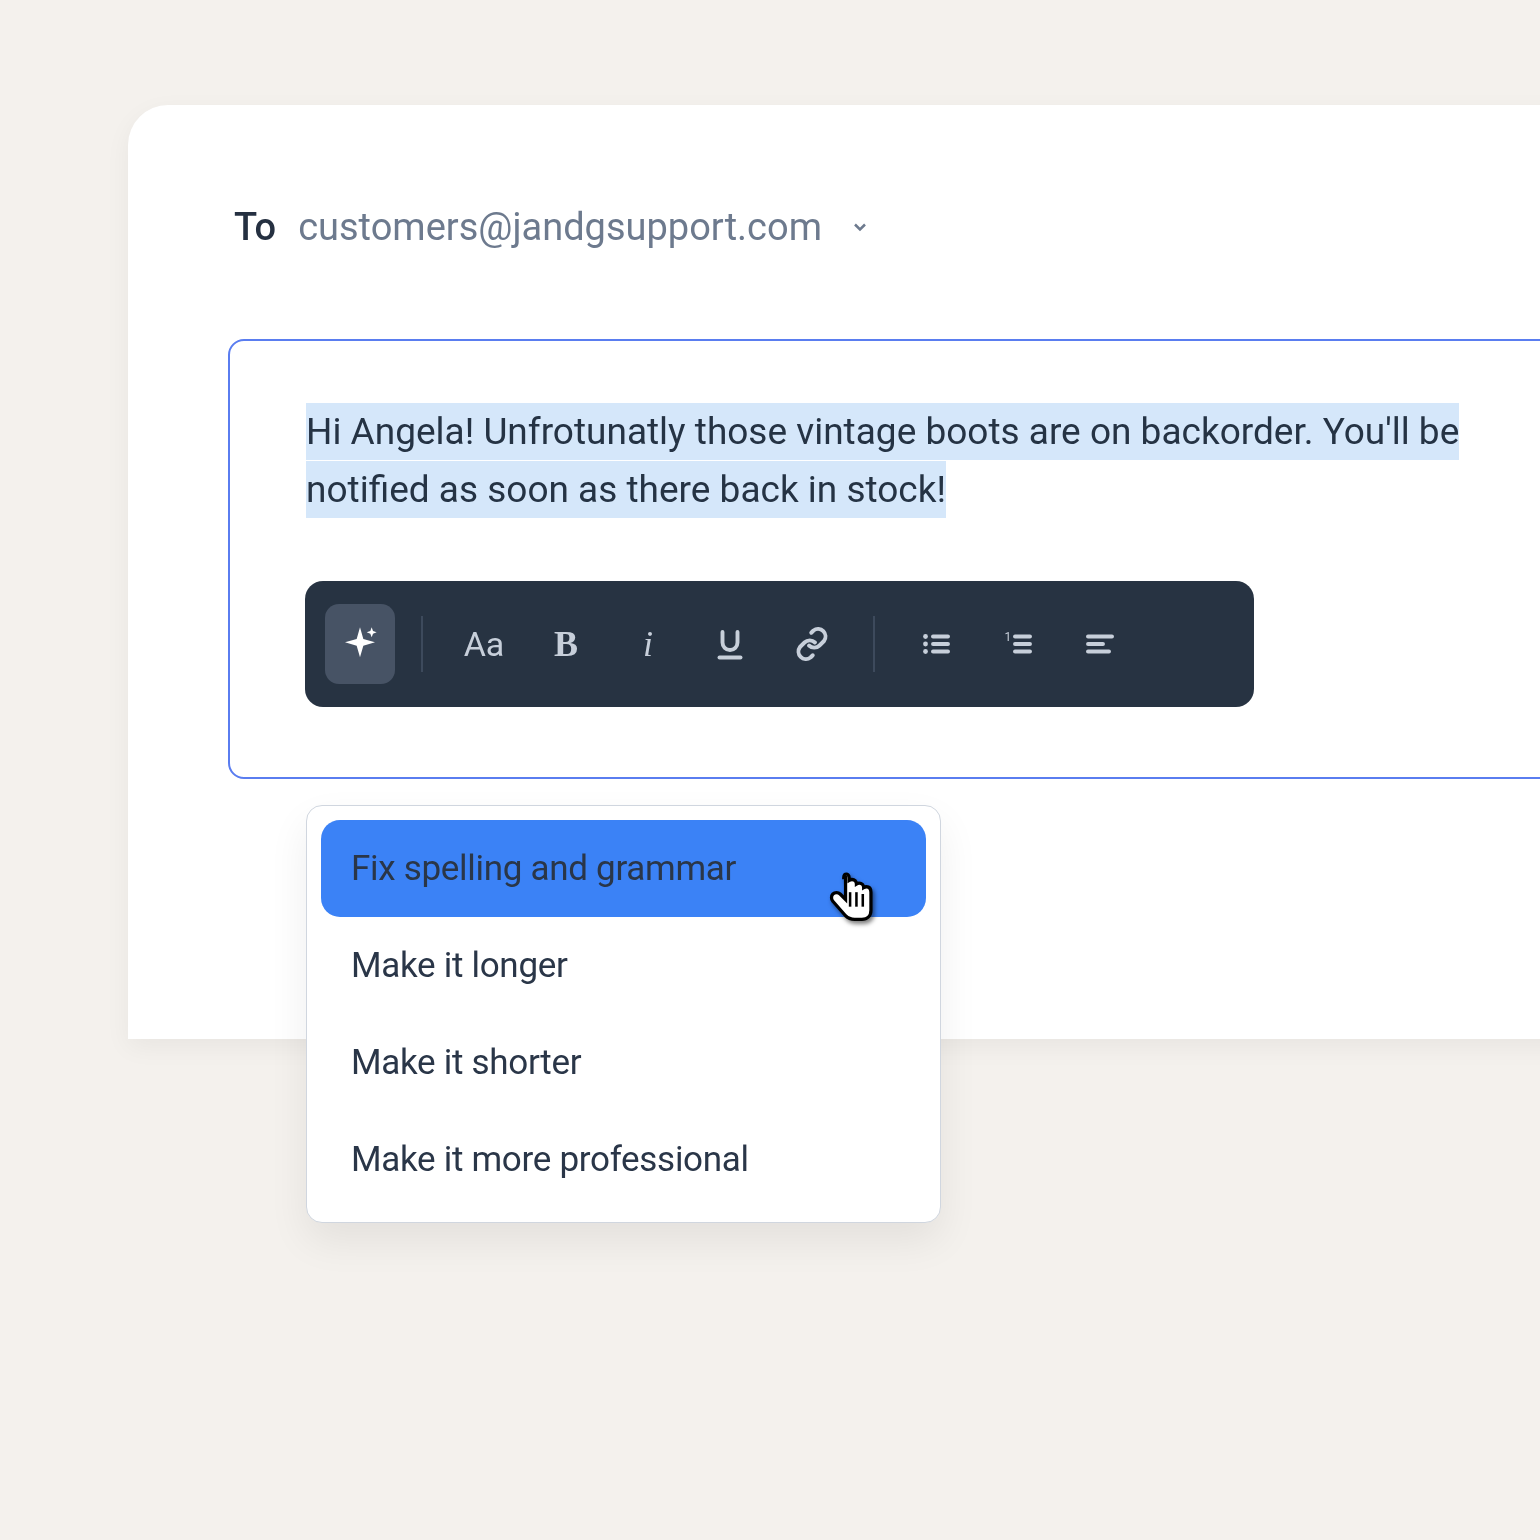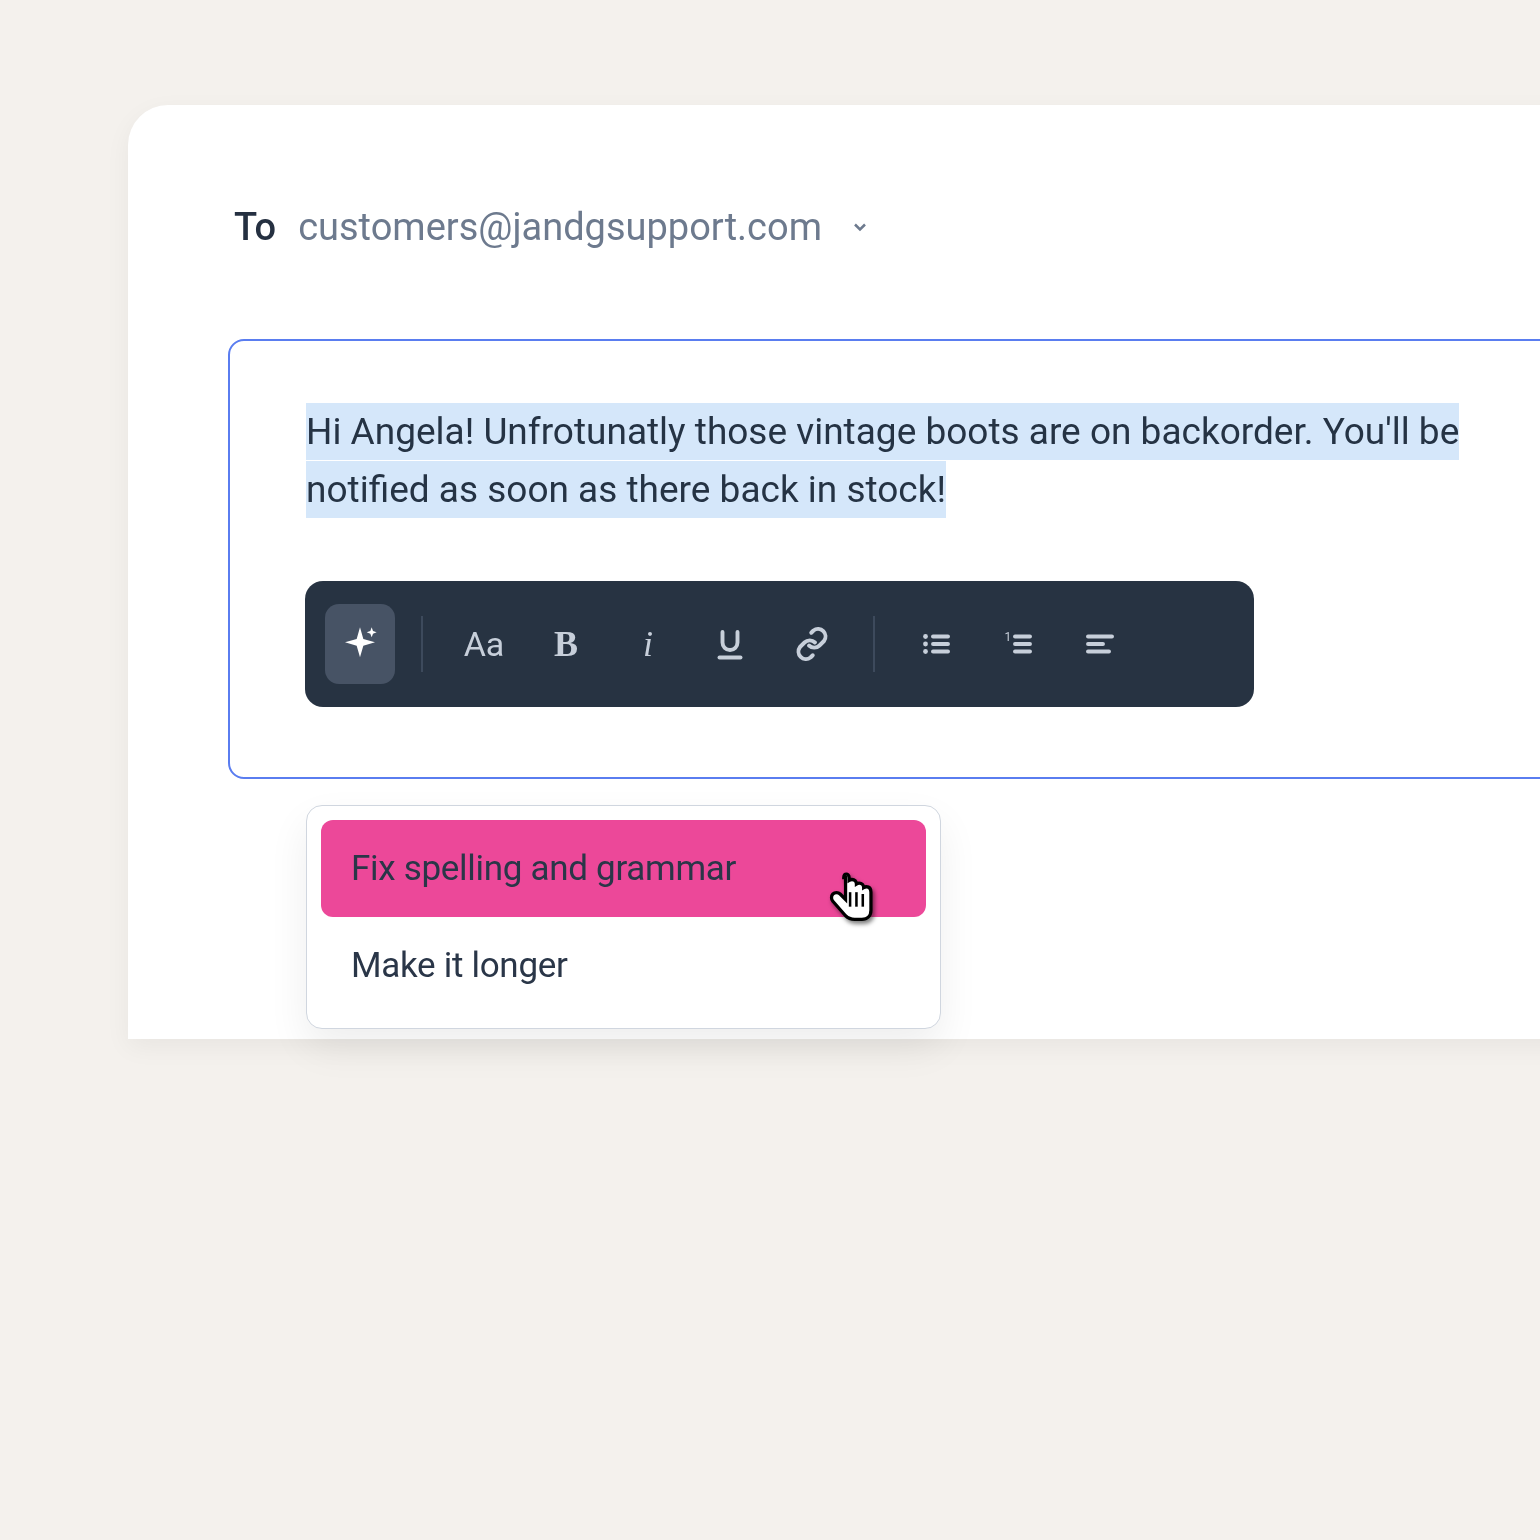--- a/index.html
+++ b/index.html
@@ -110,21 +110,21 @@
     box-shadow: 0 18px 40px rgba(0,0,0,0.07);
     z-index: 10;
   }
   .menu-item {
     font-size: 35px;
     color: #2a3648;
     padding: 28px 30px;
     border-radius: 12px;
     letter-spacing: -0.3px;
   }
-  .menu-item.hover { background: #ec4899; }
+  .menu-item.hover { background: #3b82f6; border-radius: 19px; }
 
   .cursor {
     position: absolute;
     left: 694px;
     top: 760px;
     width: 58px; height: 58px;
     z-index: 20;
     filter: drop-shadow(2px 3px 2px rgba(0,0,0,0.5));
   }
 </style>
@@ -200,20 +200,22 @@
             <line x1="4" y1="12" x2="14" y2="12"></line>
             <line x1="4" y1="17" x2="18" y2="17"></line>
         </svg>
       </div>
     </div>
   </div>
 
   <div class="menu">
     <div class="menu-item hover">Fix spelling and grammar</div>
     <div class="menu-item">Make it longer</div>
+    <div class="menu-item">Make it shorter</div>
+    <div class="menu-item">Make it more professional</div>
   </div>
 
   <svg class="cursor" viewBox="0 0 32 32">
     <path d="M13 7 L13 19 L10 16 C9 15 7 15 6 16 C5 17 5 19 6 20 L13 28 C14 29 15 30 18 30 L22 30 C25 30 27 28 27 25 L27 15 C27 13 26 12 24.5 12 C24 12 23.5 12.2 23 12.5 C23 11 22 10 20.5 10 C20 10 19.5 10.2 19 10.5 C19 9 18 8 16.5 8 C16 8 15.5 8.2 15 8.5 L15 7 C15 5.5 14 5 13.5 5 C12.5 5 12 6 12 7 Z" fill="#ffffff" stroke="#000000" stroke-width="1.8"></path>
     <line x1="15.5" y1="15" x2="15.5" y2="23" stroke="#000" stroke-width="1.4"></line>
     <line x1="19" y1="15" x2="19" y2="23" stroke="#000" stroke-width="1.4"></line>
     <line x1="22.5" y1="16" x2="22.5" y2="23" stroke="#000" stroke-width="1.4"></line>
   </svg>
 
 </div>

